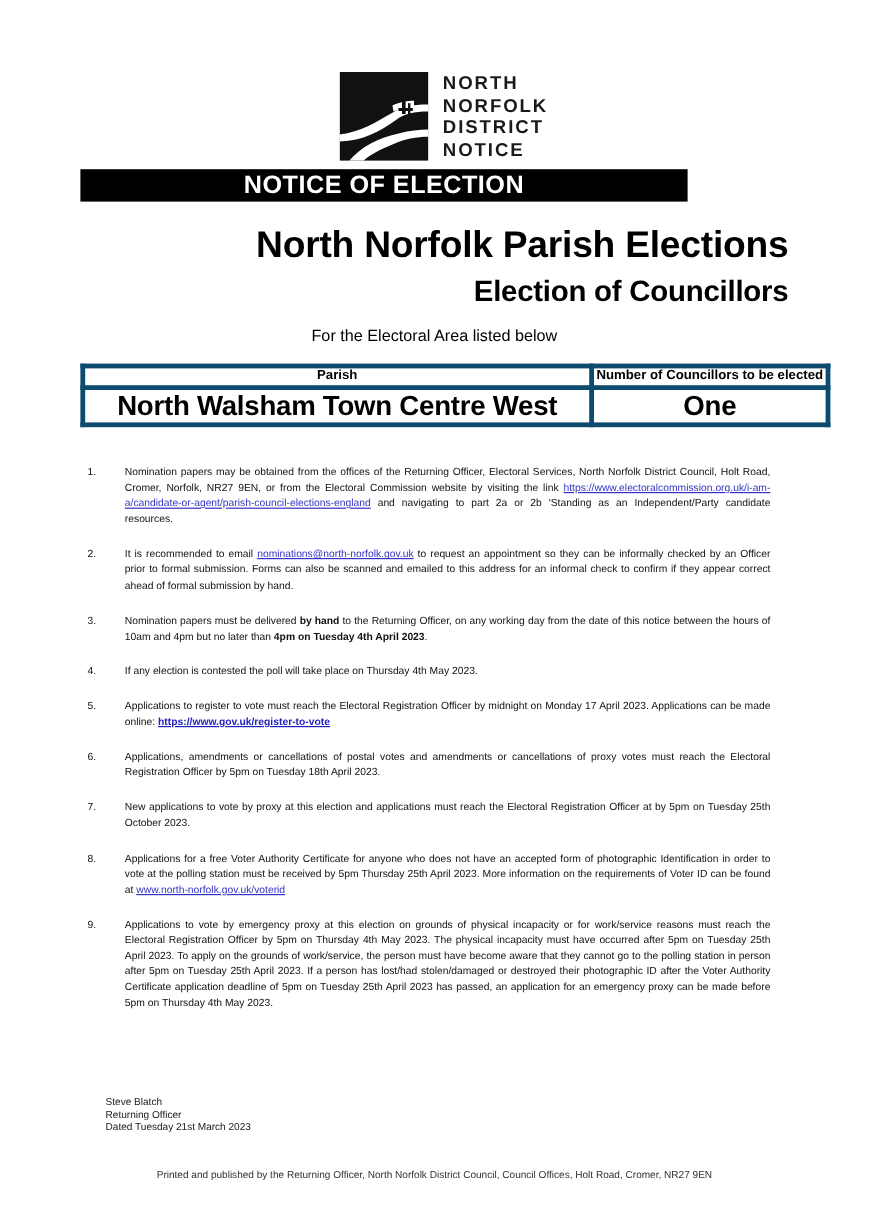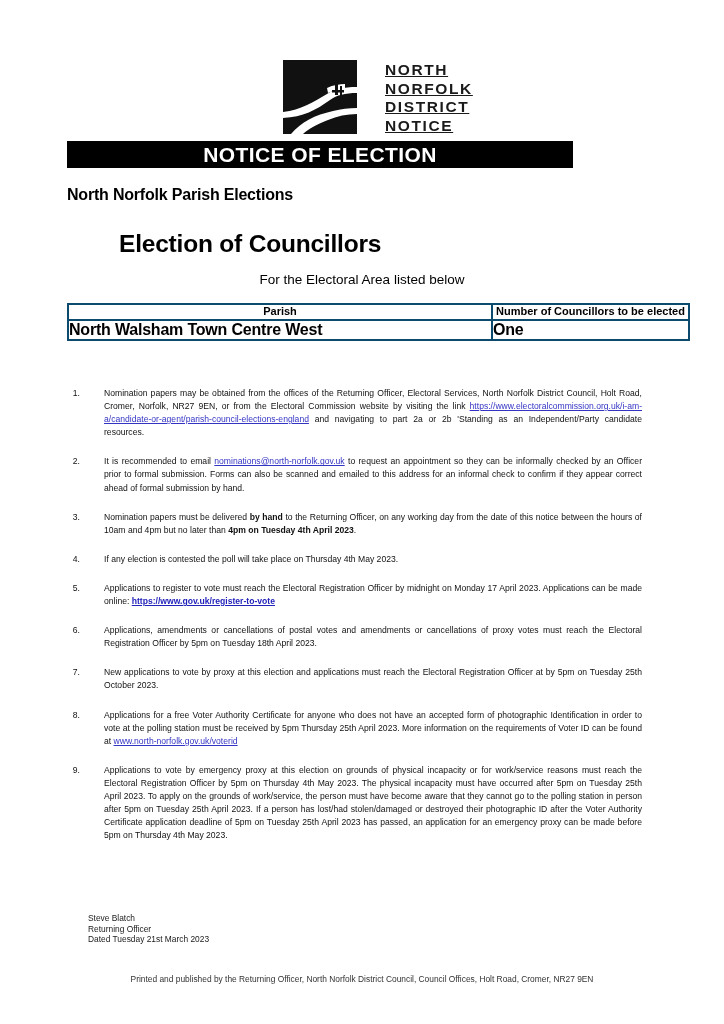--- a/index.html
+++ b/index.html
@@ -29,29 +29,28 @@
     top: 60px;
     display: flex;
     align-items: flex-start;
   }
   .logo-mark {
     width: 74px;
     height: 74px;
     flex: 0 0 auto;
   }
   .logo-text {
-    margin-left: 28px;
+    margin-left: 12px;
     padding-top: 1px;
     font-family: "Liberation Sans", sans-serif;
     font-weight: bold;
     font-size: 15.5px;
     line-height: 18.5px;
     letter-spacing: 1.6px;
     color: #1a1a1a;
-    text-decoration: underline;
   }
   .logo-text div { white-space: nowrap; }
 
   
   .banner {
     position: absolute;
     left: 67px;
     top: 141px;
     width: 506px;
     height: 27px;
@@ -64,31 +63,31 @@
     align-items: center;
     justify-content: center;
   }
 
   
   .h-main {
     position: absolute;
     left: 67px;
     top: 186px;
     width: 590px;
-    text-align: left;
-    font-weight: bold;
-    font-size: 16px;
+    text-align: right;
+    font-weight: bold;
+    font-size: 31px;
     letter-spacing: -0.2px;
   }
   .h-sub {
     position: absolute;
     left: 67px;
     top: 230px;
     width: 590px;
-    text-align: left;
+    text-align: right;
     font-weight: bold;
     font-size: 24.5px;
     letter-spacing: -0.2px;
     padding-left: 52px;
     box-sizing: border-box;
   }
   .h-note {
     position: absolute;
     left: 67px;
     top: 272px;
@@ -100,37 +99,37 @@
   
   .tbl {
     position: absolute;
     left: 67px;
     top: 303px;
     width: 621px;
     border-collapse: collapse;
     table-layout: fixed;
   }
   .tbl td {
-    border: 2px solid #0c4a6e;
+    border: 4px solid #0c4a6e;
     padding: 0;
     vertical-align: middle;
   }
   .col-parish { width: 424px; }
   .col-num { width: 197px; }
   .th-cell {
     text-align: center;
     font-weight: bold;
     font-size: 11px;
     line-height: 13.5px;
     padding: 4px 6px 5px 6px;
   }
   .td-cell {
-    text-align: left;
-    font-weight: bold;
-    font-size: 16px;
+    text-align: center;
+    font-weight: bold;
+    font-size: 23px;
     padding: 3px 6px 6px 6px;
     letter-spacing: -0.2px;
   }
 
   
   .list {
     position: absolute;
     left: 64px;
     top: 371px;
     width: 594px;

